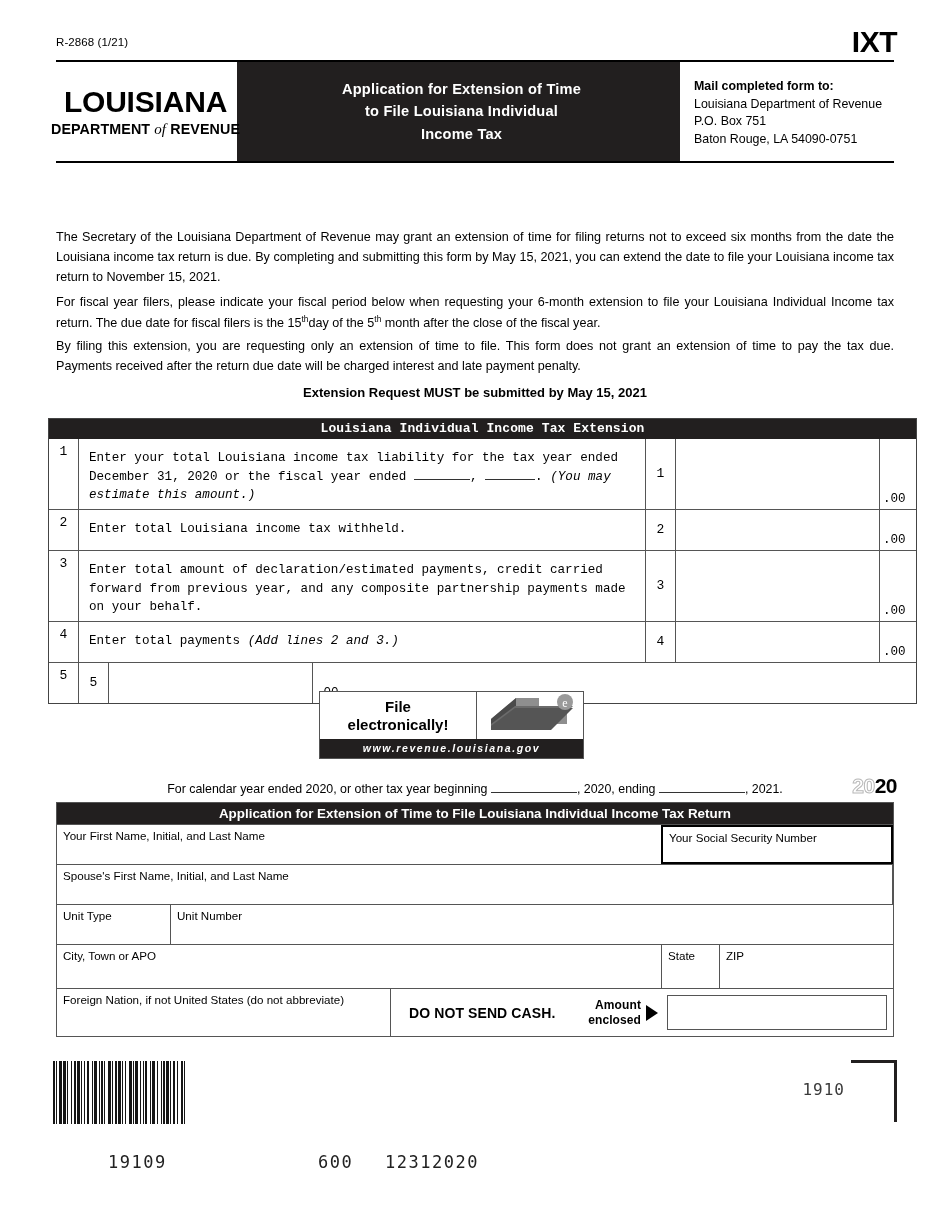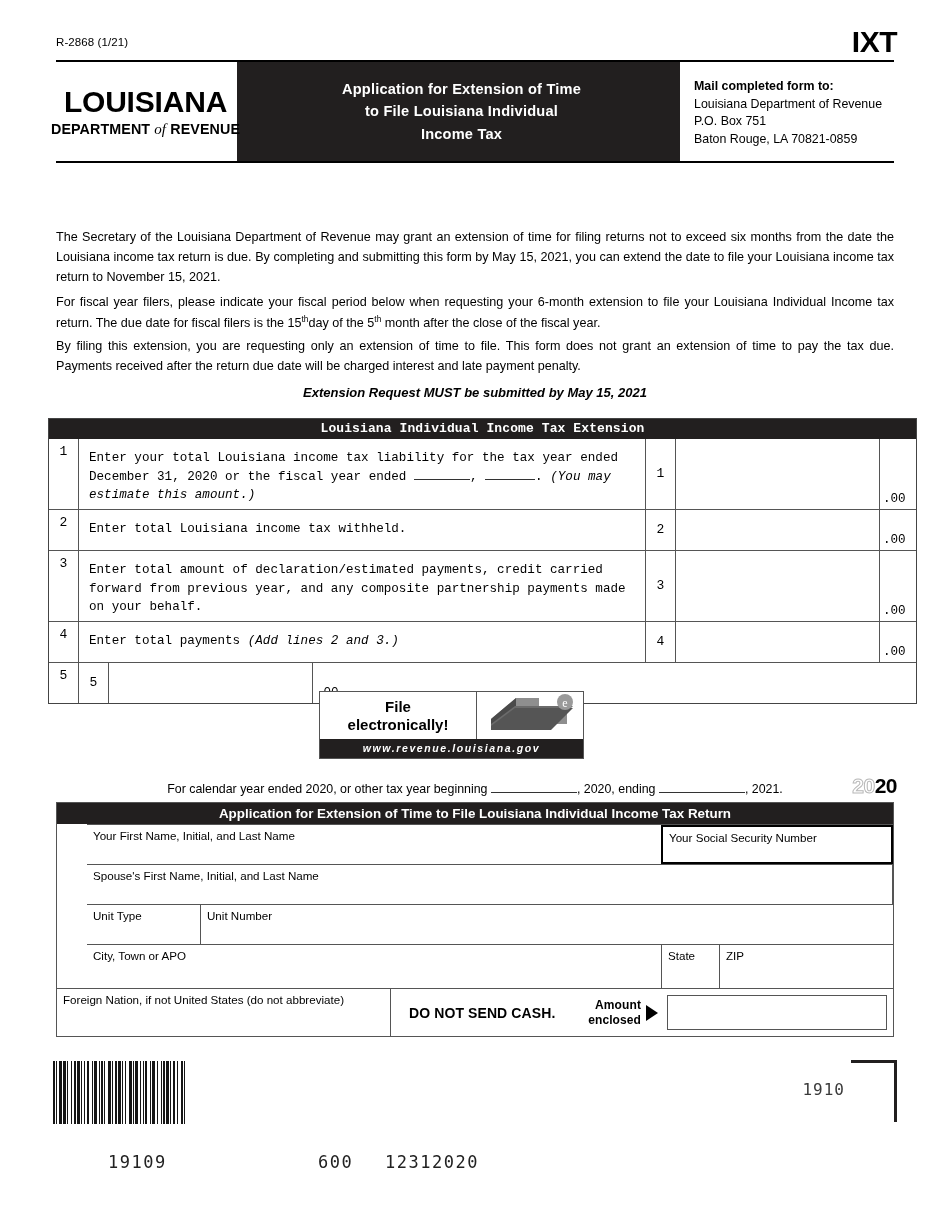--- a/index.html
+++ b/index.html
@@ -118,21 +118,20 @@
   #p2 { top: 293px; }
   #p3 { top: 337px; }
   .center-bold {
     position: absolute;
     left: 0;
     top: 385px;
     width: 950px;
     text-align: center;
     font-size: 13px;
     font-weight: bold;
-    font-style: italic;
   }
 
   
   .tax-table {
     position: absolute;
     left: 48px;
     top: 418px;
     width: 869px;
     border: 1px solid #444;
     box-sizing: border-box;
@@ -292,21 +291,20 @@
     text-align: center;
     font-size: 13.4px;
     font-weight: bold;
     height: 21px;
     line-height: 21px;
   }
   .pi-row {
     display: flex;
     border-top: 1px solid #555;
     box-sizing: border-box;
-    margin-left: 30px;
   }
   .pi-cell {
     box-sizing: border-box;
     padding: 4px 0 0 6px;
     font-size: 11.6px;
     position: relative;
   }
   .bdr-r { border-right: 1px solid #555; }
   .h39 { height: 39px; }
   .h43 { height: 43px; }
@@ -420,21 +418,21 @@
     </div>
     <div class="hdr-title">
       <div>Application for Extension of Time</div>
       <div>to File Louisiana Individual</div>
       <div>Income Tax</div>
     </div>
     <div class="hdr-mail">
       <div class="b">Mail completed form to:</div>
       <div>Louisiana Department of Revenue</div>
       <div>P.O. Box 751</div>
-      <div>Baton Rouge, LA  70821-0859</div>
+      <div>Baton Rouge, LA  54090-0751</div>
     </div>
   </div>
 
   <div class="para" id="p1">
     <span>The Secretary of the Louisiana Department of Revenue may grant an extension of time for filing returns not to exceed six months from the date the Louisiana income tax return is due. By completing and submitting this form by May 15, 2021, you can extend the date to file your Louisiana income tax return to November 15, 2021.</span>
   </div>
 
   <div class="para" id="p2">
     <span>For fiscal year filers, please indicate your fiscal period below when requesting your 6-month extension to file your Louisiana Individual Income tax return. The due date for fiscal filers is the 15</span><sup>th</sup><span>day of the 5</span><sup>th</sup><span> month after the close of the fiscal year.</span>
   </div>

